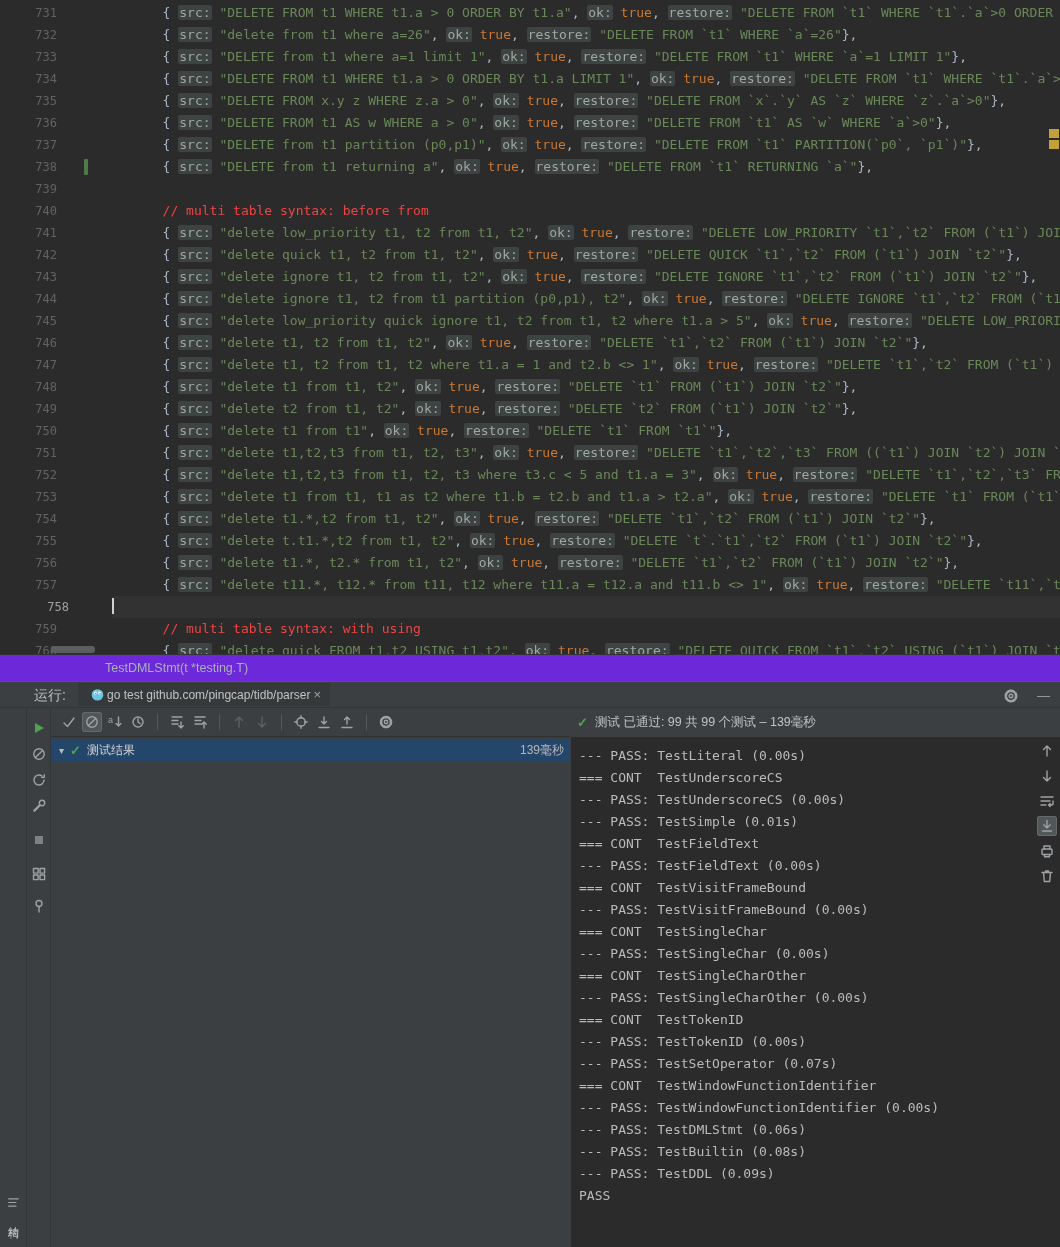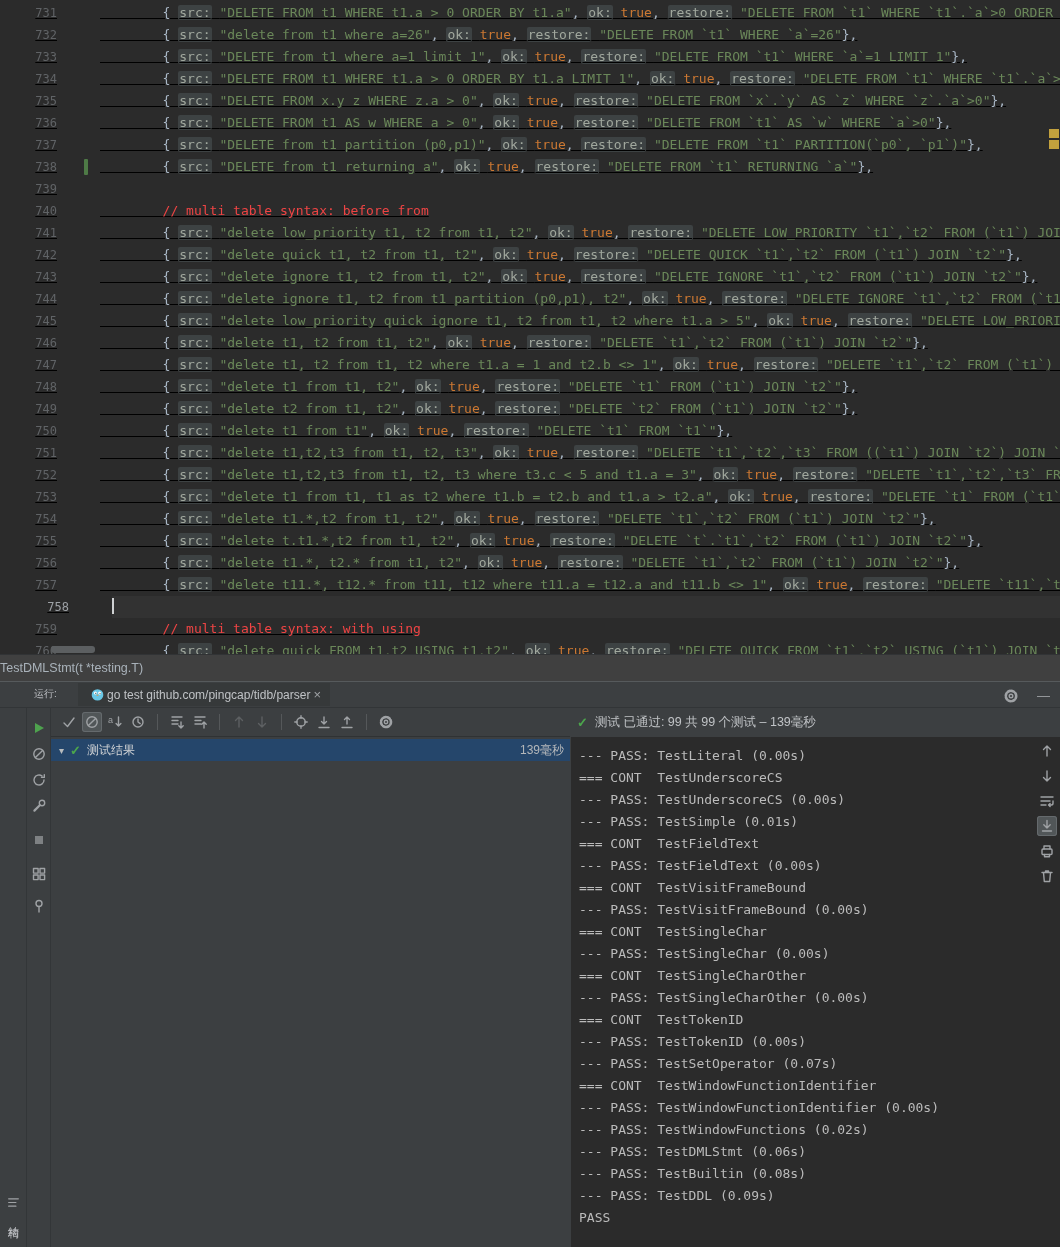--- a/index.html
+++ b/index.html
@@ -2,45 +2,45 @@
 <html><head>
 <meta charset="utf-8">
 <style>
   html,body{margin:0;padding:0;background:#2b2b2b;}
   body{width:1060px;height:1247px;overflow:hidden;font-family:"Liberation Sans",sans-serif;-webkit-font-smoothing:antialiased;}
   #app{position:relative;width:1060px;height:1247px;background:#2b2b2b;}
 
   
   #editor{position:absolute;left:0;top:0;width:1060px;height:654px;background:#2b2b2b;overflow:hidden;}
   #editor-lines{padding-top:2px;}
-  .eline{display:flex;height:22px;line-height:22px;font-family:"DejaVu Sans Mono",monospace;font-size:13px;text-decoration:underline;}
+  .eline{display:flex;height:22px;line-height:22px;font-family:"DejaVu Sans Mono",monospace;font-size:13px;}
   .lnum{flex:none;width:57px;text-align:right;color:#606366;font-size:12px;font-family:"DejaVu Sans Mono",monospace;}
   .gmark{flex:none;width:43px;position:relative;}
   .chg{position:absolute;left:27px;top:3px;width:4px;height:16px;background:#4e7a46;border-radius:1px;}
   .code{flex:1 1 auto;overflow:hidden;white-space:pre;color:#a9b7c6;}
   .eline.cur .code{background:#323232;}
   .eline.cur .lnum{color:#9da1a5;padding-left:12px;}
   .t-d{color:#a9b7c6;}
   .t-s{color:#6A8759;}
   .t-k{color:#CC7832;}
   .t-c{color:#ef4444;}
   .t-f{color:#a1a89e;background:#3d4243;border-radius:2px;padding:0 1px;}
   .caret{display:inline-block;width:2px;height:16px;background:#cfd1d3;vertical-align:-3px;}
   .stripe-mark{position:absolute;right:1px;width:10px;height:9px;background:#C2A13D;}
   .m1{top:129px;}
   .m2{top:140px;}
   .hscroll{position:absolute;left:51px;top:646px;width:44px;height:7px;background:#5c5f61;border-radius:3px;}
 
   
-  #breadcrumb{position:absolute;left:0;top:654px;width:1060px;height:27px;background:#404040;border-top:1px solid #313335;color:#a9b2ba;font-size:12.5px;line-height:26px;box-sizing:border-box;}
+  #breadcrumb{position:absolute;left:0;top:654px;width:1060px;height:27px;background:#6d28d9;border-top:1px solid #313335;color:#a9b2ba;font-size:12.5px;line-height:26px;padding-left:105px;box-sizing:border-box;}
 
   
   #runpanel{position:absolute;left:0;top:681px;width:1060px;height:566px;background:#3c3f41;border-top:1px solid #565a5c;box-sizing:border-box;}
   .run-header{position:absolute;left:0;top:0;width:100%;height:26px;background:#3c3f41;border-bottom:1px solid #323537;box-sizing:border-box;}
-  .run-title{position:absolute;left:34px;top:5px;font-size:10px;color:#bcbec2;}
+  .run-title{position:absolute;left:34px;top:5px;font-size:14px;color:#bcbec2;}
   .run-tab{position:absolute;left:78px;top:1px;height:23px;display:flex;align-items:center;padding:0 9px;background:#36393a;color:#c0c3c6;font-size:12px;}
   .tab-close{color:#9fa2a5;font-size:13px;margin-left:3px;cursor:pointer;}
   .hdr-actions{position:absolute;right:10px;top:4px;display:flex;gap:16px;align-items:center;}
   .hdr-actions .minus{color:#9fa2a5;font-size:13px;line-height:16px;}
 
   .run-body{position:absolute;left:0;top:26px;right:0;bottom:0;}
   .tool-stripe{position:absolute;left:0;top:0;bottom:0;width:27px;background:#3c3f41;border-right:1px solid #333638;box-sizing:border-box;}
   .stripe-bottom{position:absolute;bottom:26px;left:0;width:100%;display:flex;flex-direction:column;align-items:center;gap:5px;}
   .v-label{writing-mode:vertical-rl;font-size:11px;color:#bcbec2;letter-spacing:2px;}
   .runner-col{position:absolute;left:27px;top:0;bottom:0;width:24px;background:#3c3f41;border-right:1px solid #333638;box-sizing:border-box;}
@@ -424,21 +424,20 @@
           <div class="cline">--- PASS: TestVisitFrameBound (0.00s)</div>
           <div class="cline">=== CONT  TestSingleChar</div>
           <div class="cline">--- PASS: TestSingleChar (0.00s)</div>
           <div class="cline">=== CONT  TestSingleCharOther</div>
           <div class="cline">--- PASS: TestSingleCharOther (0.00s)</div>
           <div class="cline">=== CONT  TestTokenID</div>
           <div class="cline">--- PASS: TestTokenID (0.00s)</div>
           <div class="cline">--- PASS: TestSetOperator (0.07s)</div>
           <div class="cline">=== CONT  TestWindowFunctionIdentifier</div>
           <div class="cline">--- PASS: TestWindowFunctionIdentifier (0.00s)</div>
-          <div class="cline">--- PASS: TestWindowFunctions (0.02s)</div>
           <div class="cline">--- PASS: TestDMLStmt (0.06s)</div>
           <div class="cline">--- PASS: TestBuiltin (0.08s)</div>
           <div class="cline">--- PASS: TestDDL (0.09s)</div>
           <div class="cline">PASS</div>
         </div>
 
       <div class="console-actions">
         <span class="icon">
           <svg width="16" height="16" viewBox="0 0 16 16">
               <path d="M8 13V3m0 0L4.5 6.5M8 3l3.5 3.5"></path>

